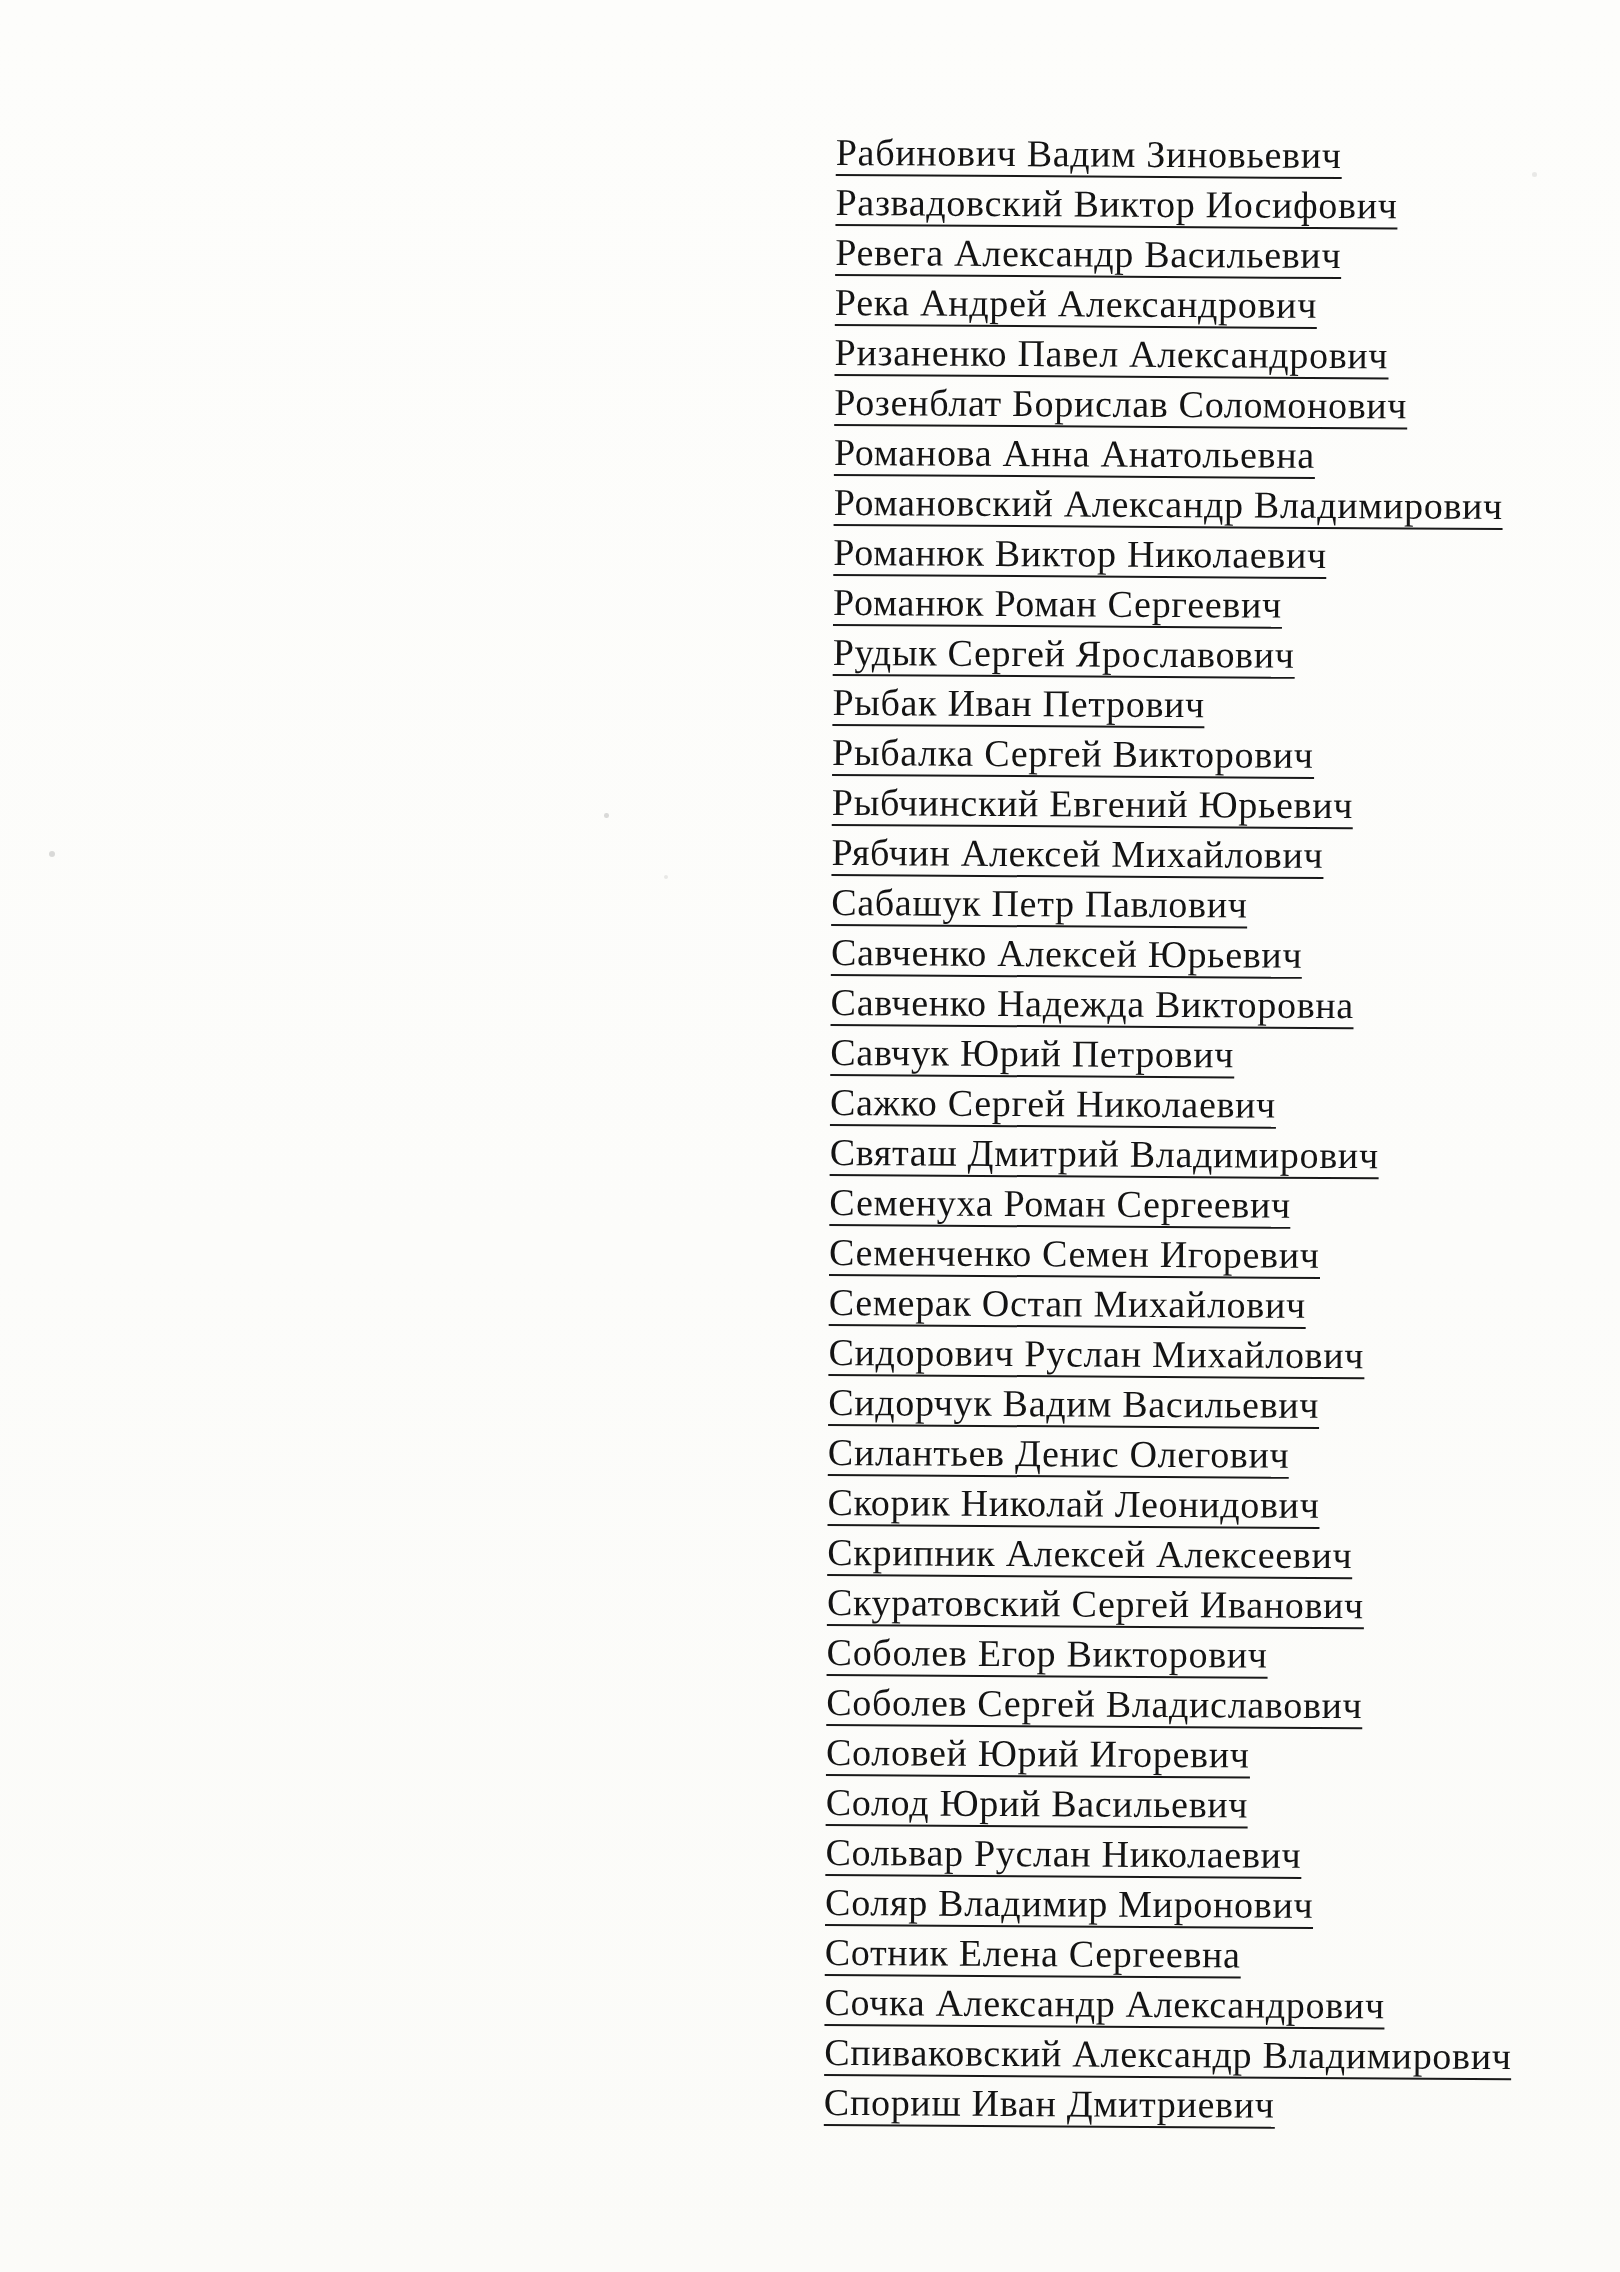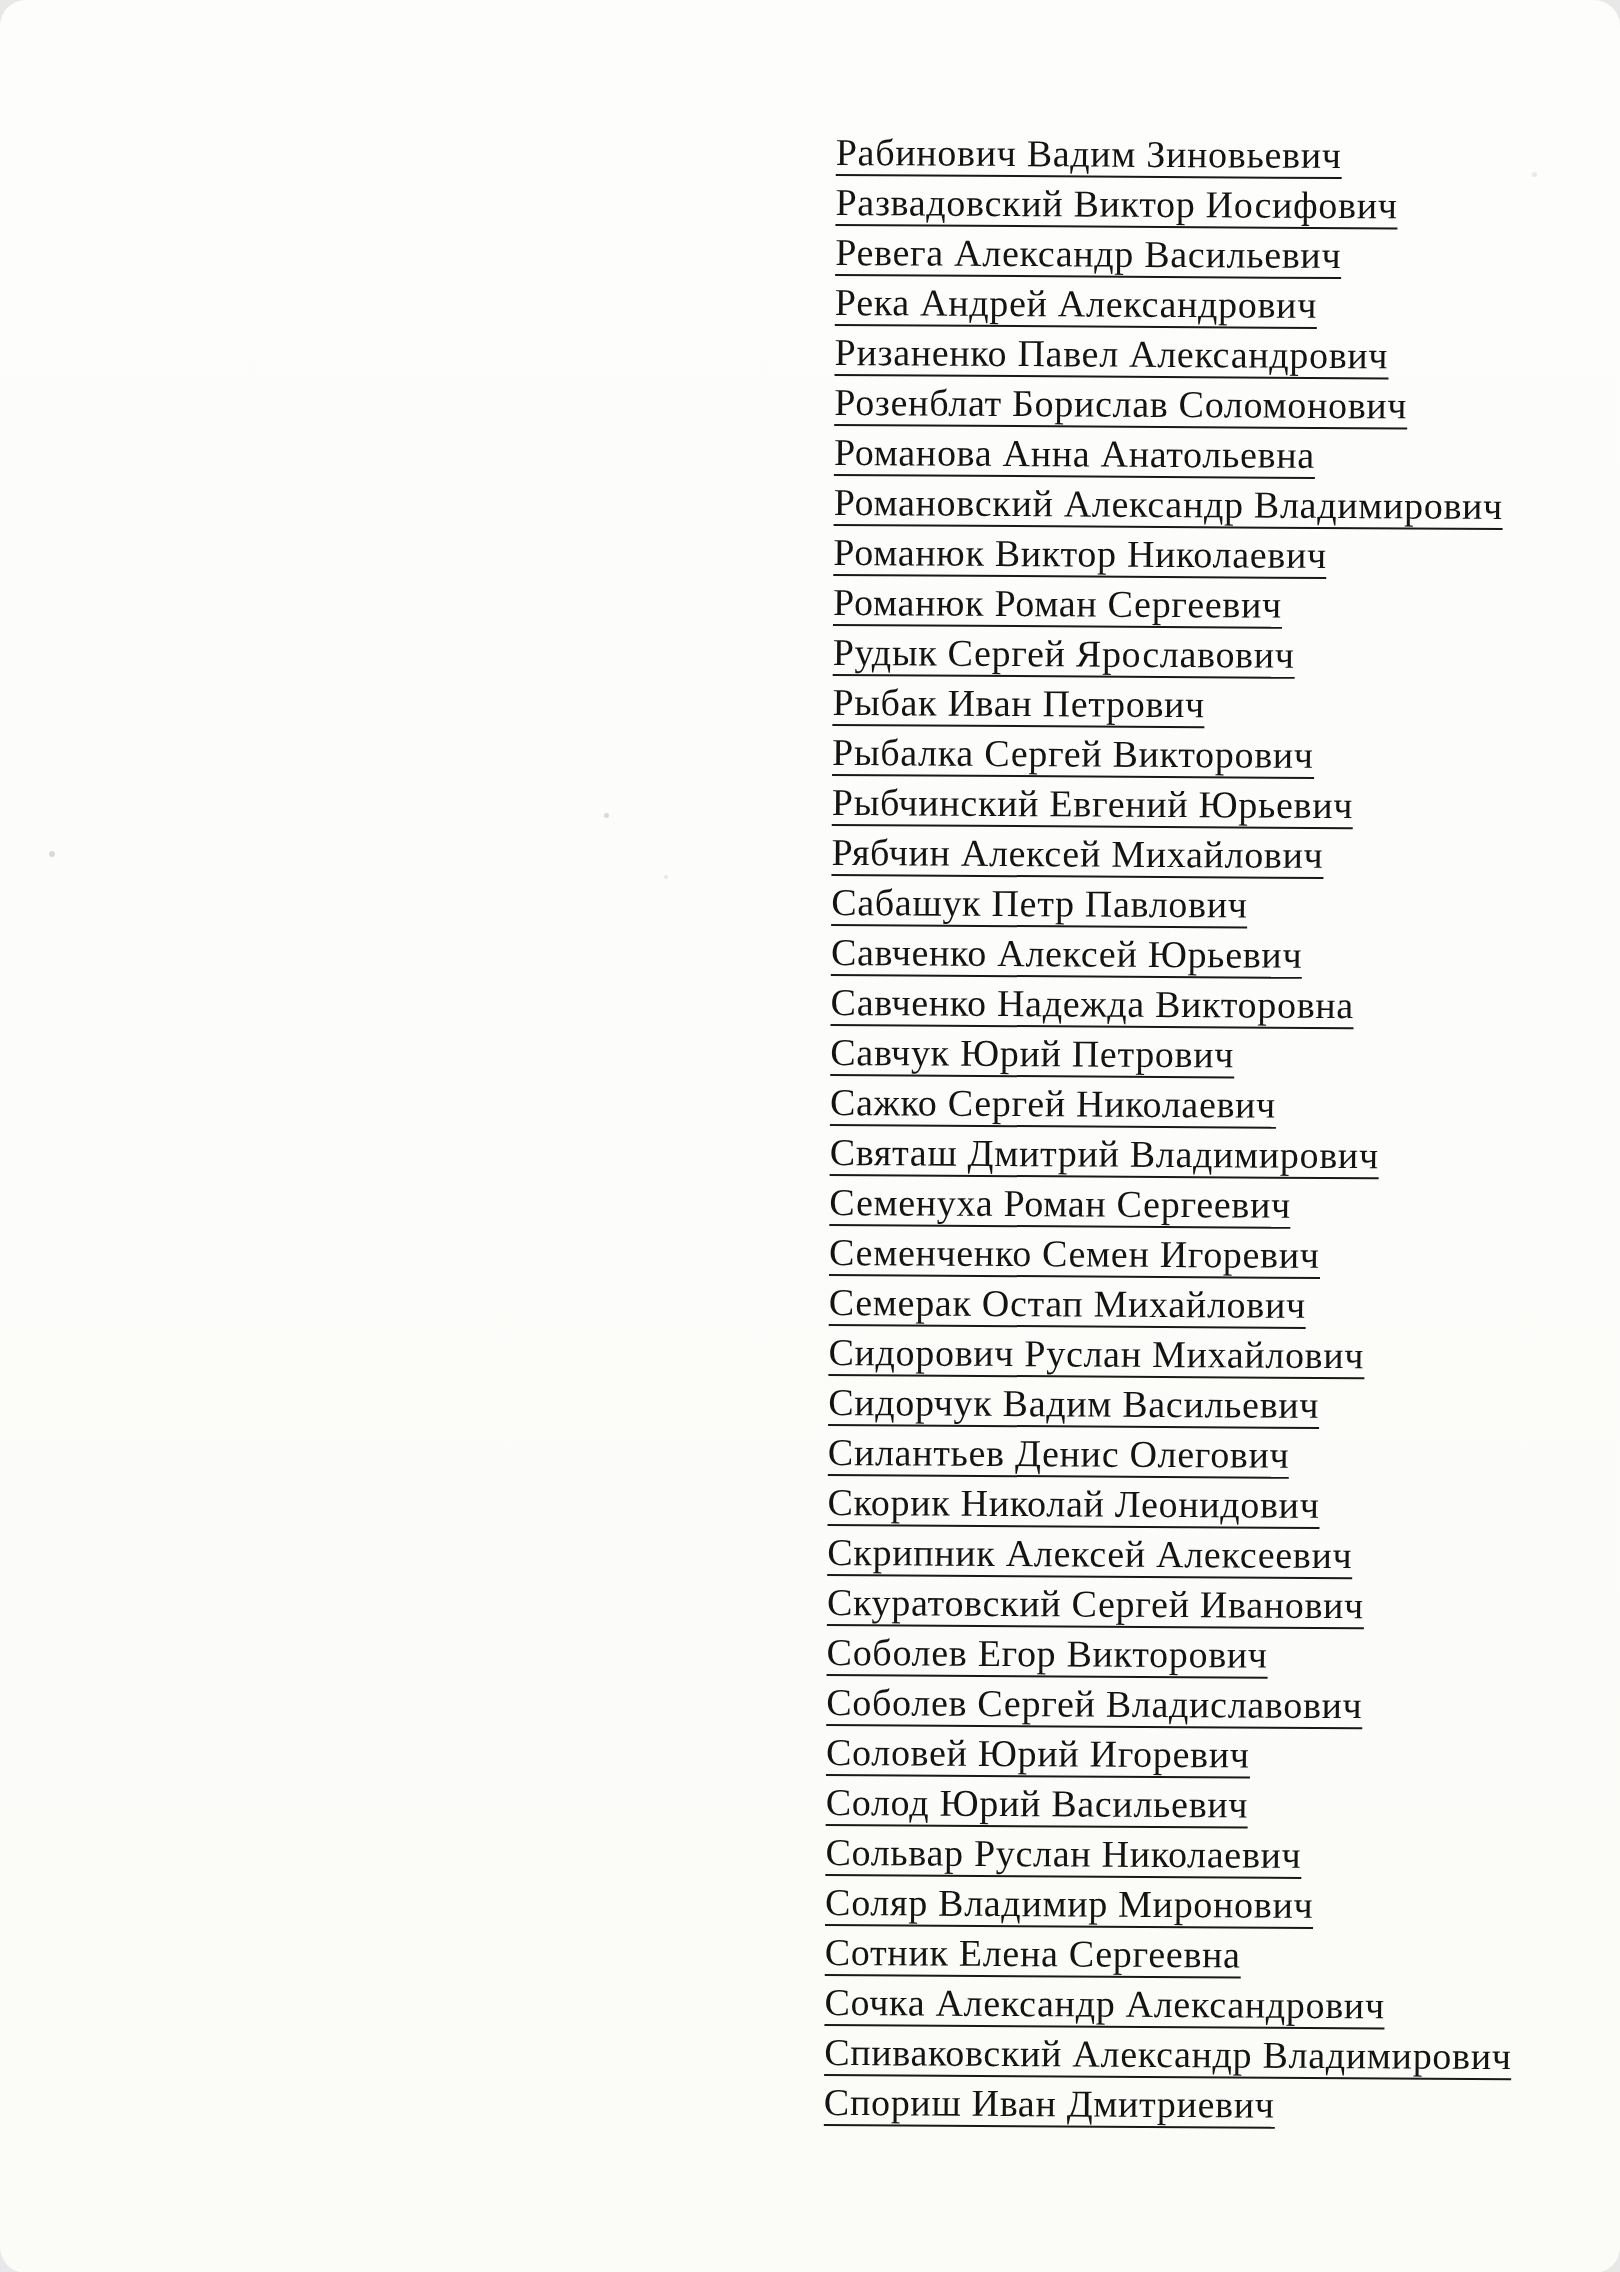--- a/index.html
+++ b/index.html
@@ -7,21 +7,20 @@
     padding: 0;
     background: #e8e8e8;
   }
   .page {
     position: relative;
     width: 1620px;
     height: 2273px;
     background: linear-gradient(180deg, #fdfdfb 0%, #fcfcfa 55%, #fbfbf8 100%);
     overflow: hidden;
     font-family: "Liberation Serif", "DejaVu Serif", serif;
-    border-radius: 26px;
   }
   .name-list {
     position: absolute;
     left: 836px;
     top: 130px;
     width: 750px;
     transform: rotate(0.35deg);
     transform-origin: 0 0;
   }
   .name-row {

